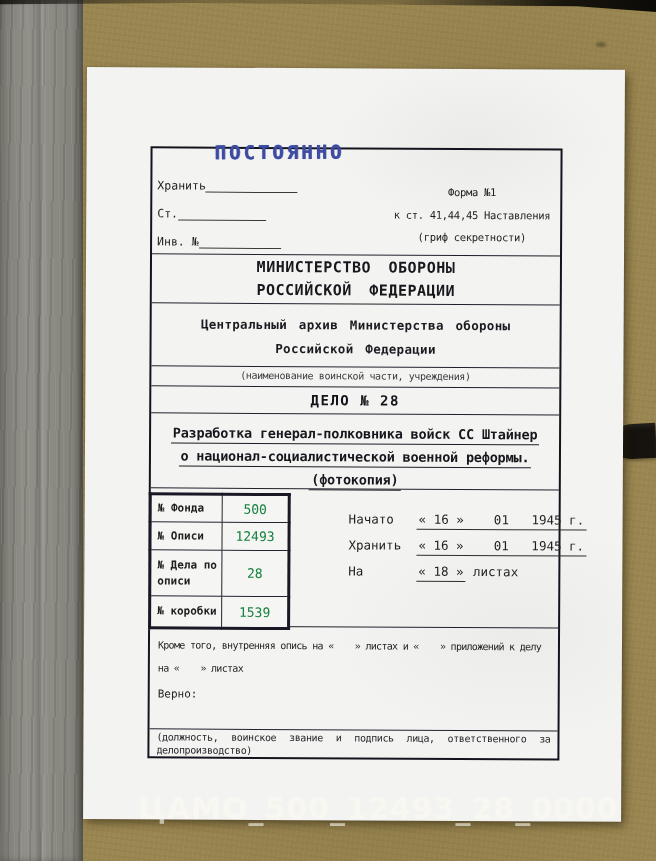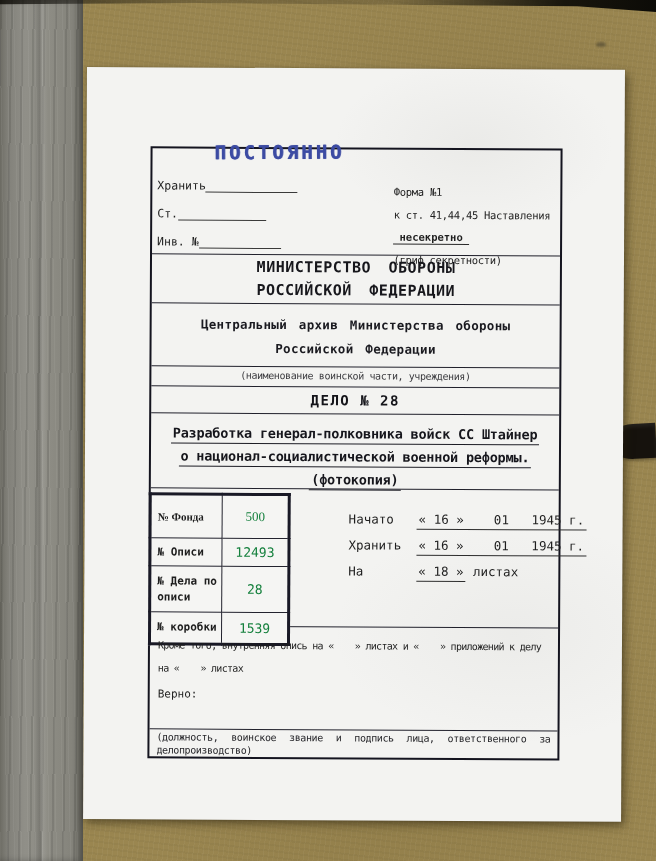--- a/index.html
+++ b/index.html
@@ -68,40 +68,40 @@
     letter-spacing: 3px; transform: rotate(-.6deg);
     text-shadow: .6px 0 0 rgba(60,75,163,.75), 0 0 1px rgba(60,75,163,.4);
     margin-left: 32px;
   }
   .fld { position: absolute; left: 5px; font-size: 11.5px; }
   .fld .rule { display: inline-block; border-bottom: 1px solid #3a3a3a; height: 11px; vertical-align: bottom; }
   .fld-keep { top: 30px; } .fld-keep .rule { width: 92px; }
   .fld-st   { top: 58px; } .fld-st .rule { width: 88px; }
   .fld-inv  { top: 86px; } .fld-inv .rule { width: 82px; }
 
-  .hdr-right { position: absolute; right: 10px; top: 31px; text-align: left; font-size: 10.5px; letter-spacing: -.3px; line-height: 22.5px; }
+  .hdr-right { position: absolute; right: 10px; top: 31px; text-align: center; font-size: 10.5px; letter-spacing: -.3px; line-height: 22.5px; }
   .secrecy { border-bottom: 1px solid #2a2a2a; padding: 0 6px 1px; font-weight: bold; letter-spacing: 0; }
 
   .ministry { font-size: 15px; font-weight: bold; letter-spacing: .5px; word-spacing: 8px; line-height: 23px; color: #17171c; }
   .archive-l1, .archive-l2 { font-size: 12.5px; font-weight: bold; letter-spacing: .3px; word-spacing: 4px; color: #1a1a20; }
   .archive-l2 { margin-top: 9px; }
   .unit-caption { font-size: 10px; color: #3c3c40; line-height: 18px; letter-spacing: -.4px; }
   .delo { font-size: 14px; font-weight: bold; letter-spacing: 1.5px; line-height: 26px; color: #14141a; }
 
   .title-line { display: inline-block; font-size: 13.5px; font-weight: bold; letter-spacing: -.2px;
     border-bottom: 1.5px solid #1c1c24; padding: 0 2px 1px; margin-top: 3px; color: #16161c; line-height: 18px; }
 
   .registry {
     position: absolute; left: -2px; top: 4px; border-collapse: collapse;
     border: 3px solid #191926; background: #f5f5f3;
   }
   .registry td { border: 1.5px solid #23232e; vertical-align: middle; }
   .registry .lbl { width: 72px; font-size: 11px; font-weight: bold; padding: 4px 2px 4px 6px; line-height: 16px; }
   .registry .val { width: 67px; font-size: 13px; text-align: center; padding: 4px 2px; color: #15803d; }
-  .r1 td { height: 44px; font-family: Liberation Serif, serif; } .r2 td { height: 28px; border-radius: 9px; } .r3 td { height: 46px; } .r4 td { height: 32px; }
+  .r1 td { height: 28px; } .r2 td { height: 28px; border-radius: 9px; } .r3 td { height: 46px; } .r4 td { height: 32px; }
 
   .dates { position: absolute; left: 198px; top: 0; font-size: 12.5px; }
   .drow { position: absolute; white-space: nowrap; }
   .d1 { top: 22px; } .d2 { top: 48px; } .d3 { top: 74px; }
   .dlabel { display: inline-block; width: 68px; }
   .dval { border-bottom: 1.2px solid #2e2e2e; white-space: pre; padding: 0 2px 2px; }
 
   .note-line { font-size: 10px; letter-spacing: -.7px; white-space: pre; line-height: 13px; }
   .note-2 { margin-top: 10px; }
   .verno { font-size: 11px; margin-top: 13px; letter-spacing: 0; }
@@ -142,21 +142,20 @@
         </div>
         <div class="fld fld-st">
           <span>Ст.</span><span class="rule"></span>
         </div>
         <div class="fld fld-inv">
           <span>Инв. №</span><span class="rule"></span>
         </div>
         <div class="hdr-right">
           <div>Форма №1</div>
           <div>к ст. 41,44,45 Наставления</div>
-          <div><span class="secrecy">несекретно</span></div>
           <div>(гриф секретности)</div>
         </div>
       </div>
 
       <div class="sec s2">
         <div class="ministry">МИНИСТЕРСТВО ОБОРОНЫ</div>
         <div class="ministry">РОССИЙСКОЙ ФЕДЕРАЦИИ</div>
       </div>
 
       <div class="sec s3">
@@ -218,13 +217,14 @@
         <div class="verno">Верно:</div>
       </div>
 
       <div class="sec s9">
         <div class="sig-caption">(должность, воинское звание и подпись лица, ответственного за делопроизводство)</div>
       </div>
 
     </div>
   </div>
 
+  <div class="watermark">ЦАМО_500_12493_28_0000</div>
 </div>
 
 </body></html>

